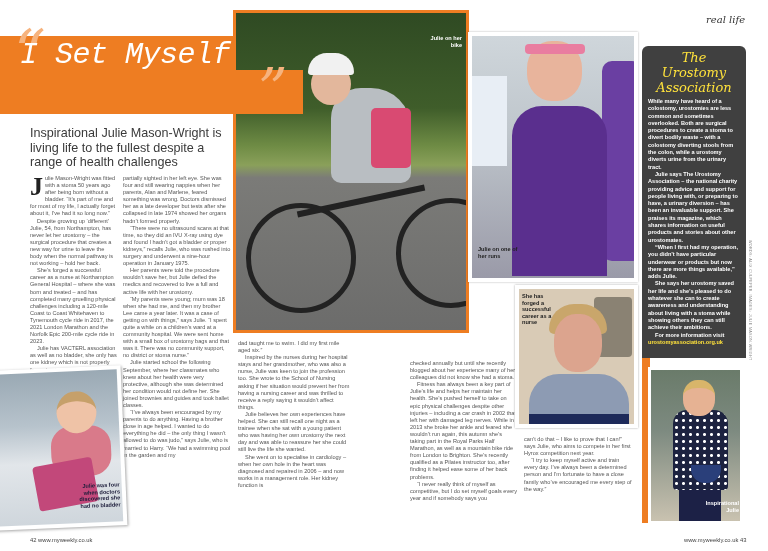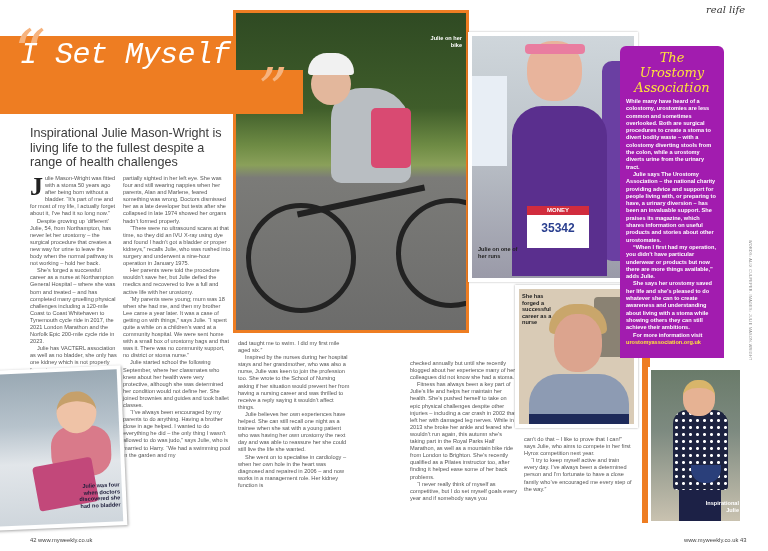--- a/index.html
+++ b/index.html
@@ -54,36 +54,36 @@
   .nurse-hair { left: 30px; top: 15px; width: 58px; height: 30px; background: #c9a66b; border-radius: 30px 30px 6px 6px; }
   .nurse-uniform { left: 10px; top: 85px; width: 100px; height: 60px; background: #8d9bb3; border-radius: 30px 30px 0 0; }
   .nurse-belt { left: 10px; top: 125px; width: 100px; height: 10px; background: #1e2a5a; }
 
   .photo-child { left: -8px; top: 368px; width: 132px; height: 160px; background: #fff; padding: 4px; transform: rotate(-2.5deg); box-shadow: 1px 1px 3px rgba(0,0,0,0.35); }
   .child-inner { position: relative; width: 100%; height: 100%; overflow: hidden; background: linear-gradient(180deg, #9aa9b4 0%, #b7c3cc 35%, #e2e6ea 60%, #cfd6dc 100%); }
   .child-body { left: 55px; top: 55px; width: 60px; height: 50px; background: #d97a8a; border-radius: 20px; }
   .child-head { left: 62px; top: 20px; width: 40px; height: 42px; background: #efc3a7; border-radius: 50%; border-top: 10px solid #c6a06a; }
   .child-bag { left: 38px; top: 90px; width: 60px; height: 45px; background: #c2487a; border-radius: 4px; transform: rotate(-8deg); }
 
-  .sidebar { left: 620px; top: 46px; width: 104px; height: 312px; background: #a21caf; border-radius: 6px 6px 0 0; padding: 4px 6px; }
+  .sidebar { left: 642px; top: 46px; width: 104px; height: 312px; background: #404040; border-radius: 6px 6px 0 0; padding: 4px 6px; }
   .sidebar-stripe { left: 642px; top: 358px; width: 8px; height: 165px; background: #ee7d22; }
   .sidebar-title { font-family: "DejaVu Serif", serif; font-style: italic; color: #ffe23b; font-size: 13px; line-height: 15px; text-align: center; }
   .sidebar-body { color: #fff; font-weight: bold; font-size: 5.6px; line-height: 7.3px; margin-top: 3px; }
   .sidebar-body p { text-indent: 7px; }
   .sidebar-body p.first { text-indent: 0; }
   .sidebar-link { color: #ffe23b; }
 
   .photo-inspire { left: 648px; top: 367px; width: 95px; height: 157px; background: #fff; padding: 3px; }
   .inspire-inner { position: relative; width: 100%; height: 100%; overflow: hidden; background: linear-gradient(180deg, #6a7b6a 0%, #7d8a80 40%, #c9c2b0 100%); }
   .inspire-dress { left: 22px; top: 40px; width: 55px; height: 80px; background: radial-gradient(circle, #fff 1.3px, transparent 1.6px) 0 0/7px 7px, #1d2340; border-radius: 14px 14px 4px 4px; }
   .inspire-legs { left: 28px; top: 118px; width: 42px; height: 40px; background: #1c2146; }
   .inspire-head { left: 32px; top: 10px; width: 32px; height: 36px; background: #e6b293; border-radius: 45%; border-top: 8px solid #d8b56a; }
   .inspire-bag { left: 40px; top: 95px; width: 30px; height: 18px; background: #2a3f7a; border-radius: 0 0 14px 14px; }
 
-  .section-label { left: 706px; top: 4px; font-family: "DejaVu Serif", serif; font-style: italic; color: #333; font-size: 10px; }
+  .section-label { left: 706px; top: 14px; font-family: "DejaVu Serif", serif; font-style: italic; color: #333; font-size: 10px; }
   .credit-vertical { left: 752px; top: 240px; width: 130px; height: 8px; transform-origin: 0 0; transform: rotate(90deg); font-size: 3.6px; letter-spacing: 0.4px; color: #888; white-space: nowrap; }
 
   .footer { font-size: 5.8px; color: #444; }
 </style>
 </head>
 <body>
 
 <div class="abs section-label">real life</div>
 
 <div class="abs photo-bike">
@@ -141,24 +141,20 @@
   <p>“I try to keep myself active and train every day. I’ve always been a determined person and I’m fortunate to have a close family who’ve encouraged me every step of the way.”</p>
 </div>
 
 <div class="abs photo-runner">
   <div class="runner-inner">
     <div class="abs bystander-left"></div>
     <div class="abs bystander-right"></div>
     <div class="abs runner-vest"></div>
     <div class="abs runner-head"></div>
     <div class="abs runner-band"></div>
-    <div class="abs bib">
-      <div class="bib-brand">MONEY</div>
-      <div class="bib-num">35342</div>
-    </div>
     <div class="abs caption-dark" style="left:6px; top:210px; width:40px;">Julie on one of her runs</div>
   </div>
 </div>
 
 <div class="abs photo-nurse">
   <div class="nurse-inner">
     <div class="abs nurse-sign"></div>
     <div class="abs nurse-uniform"></div>
     <div class="abs nurse-belt"></div>
     <div class="abs nurse-hair"></div>

